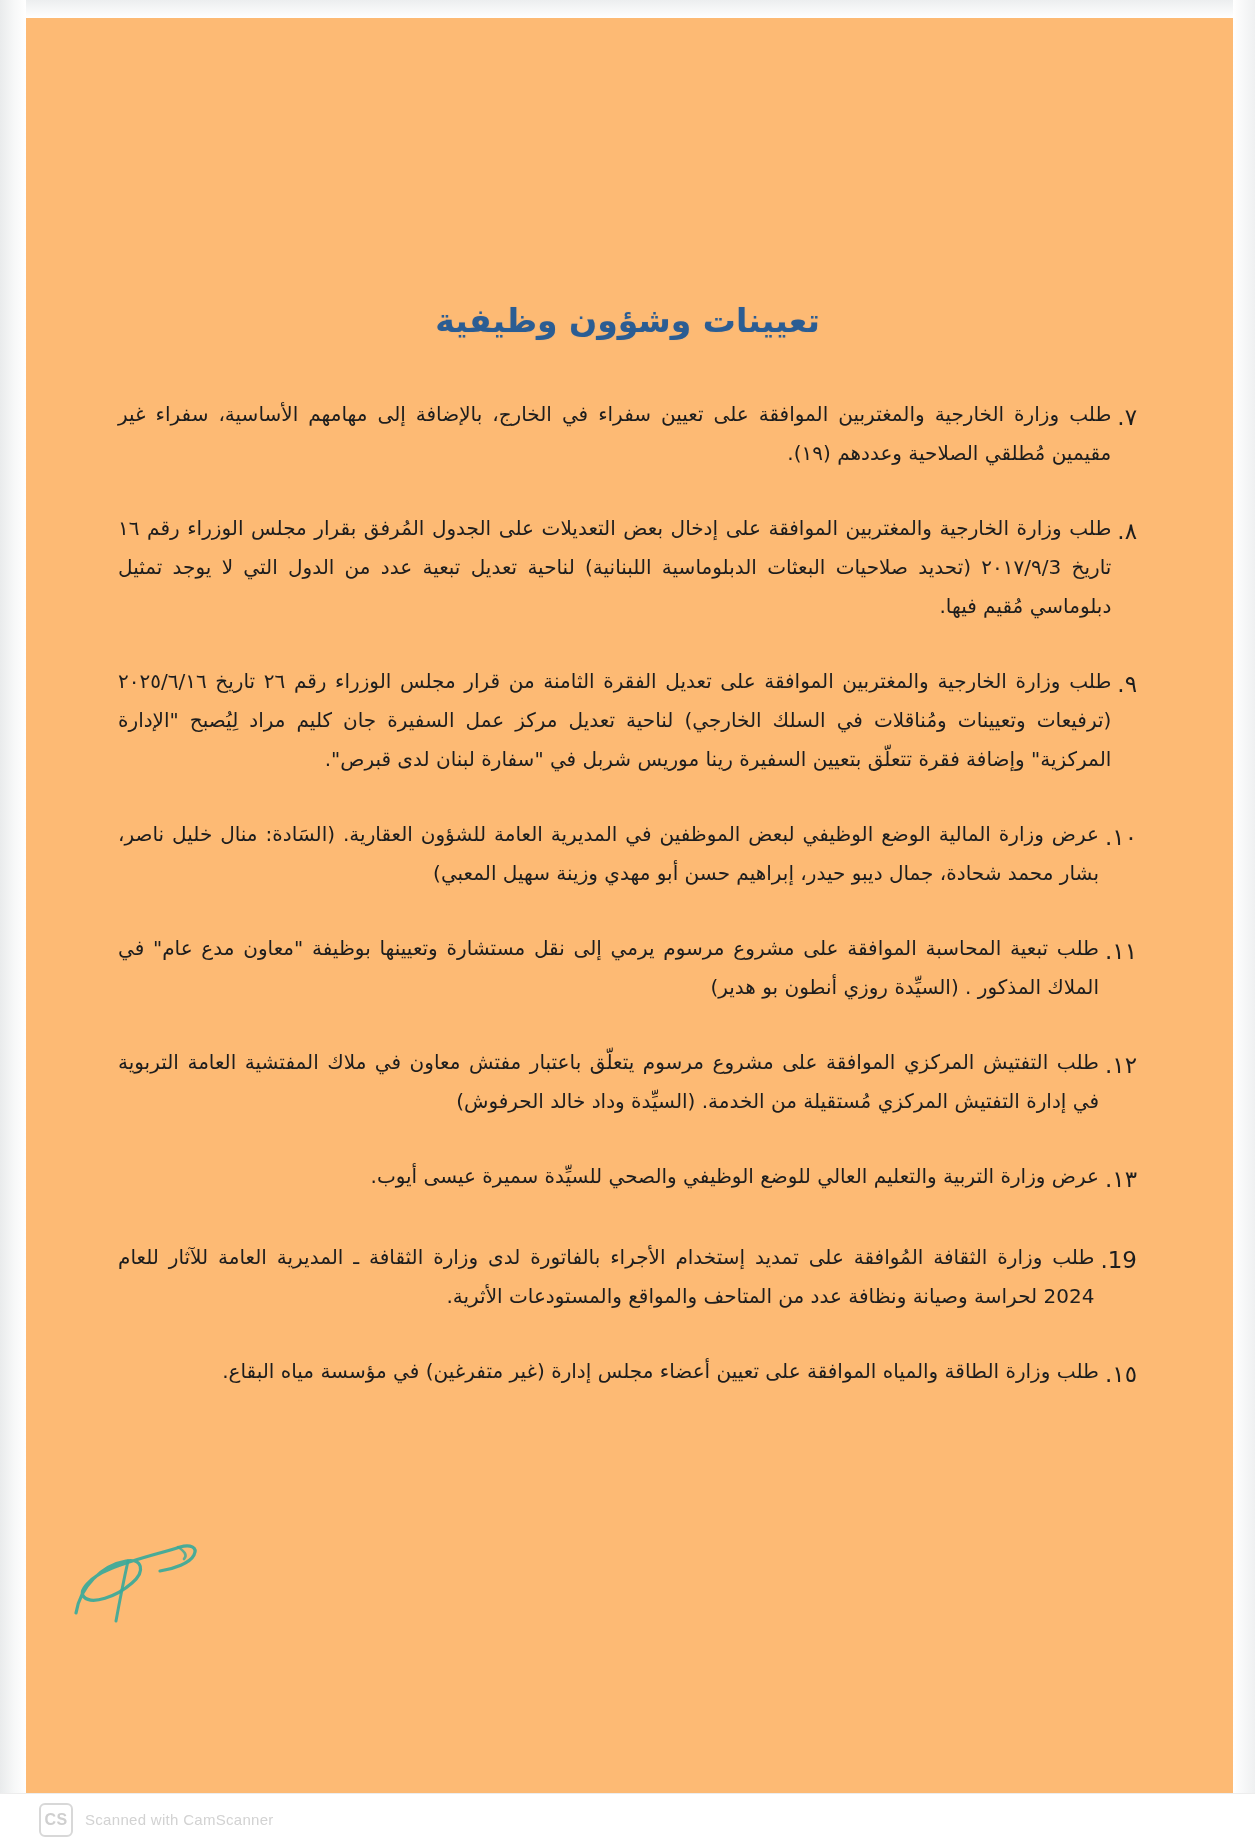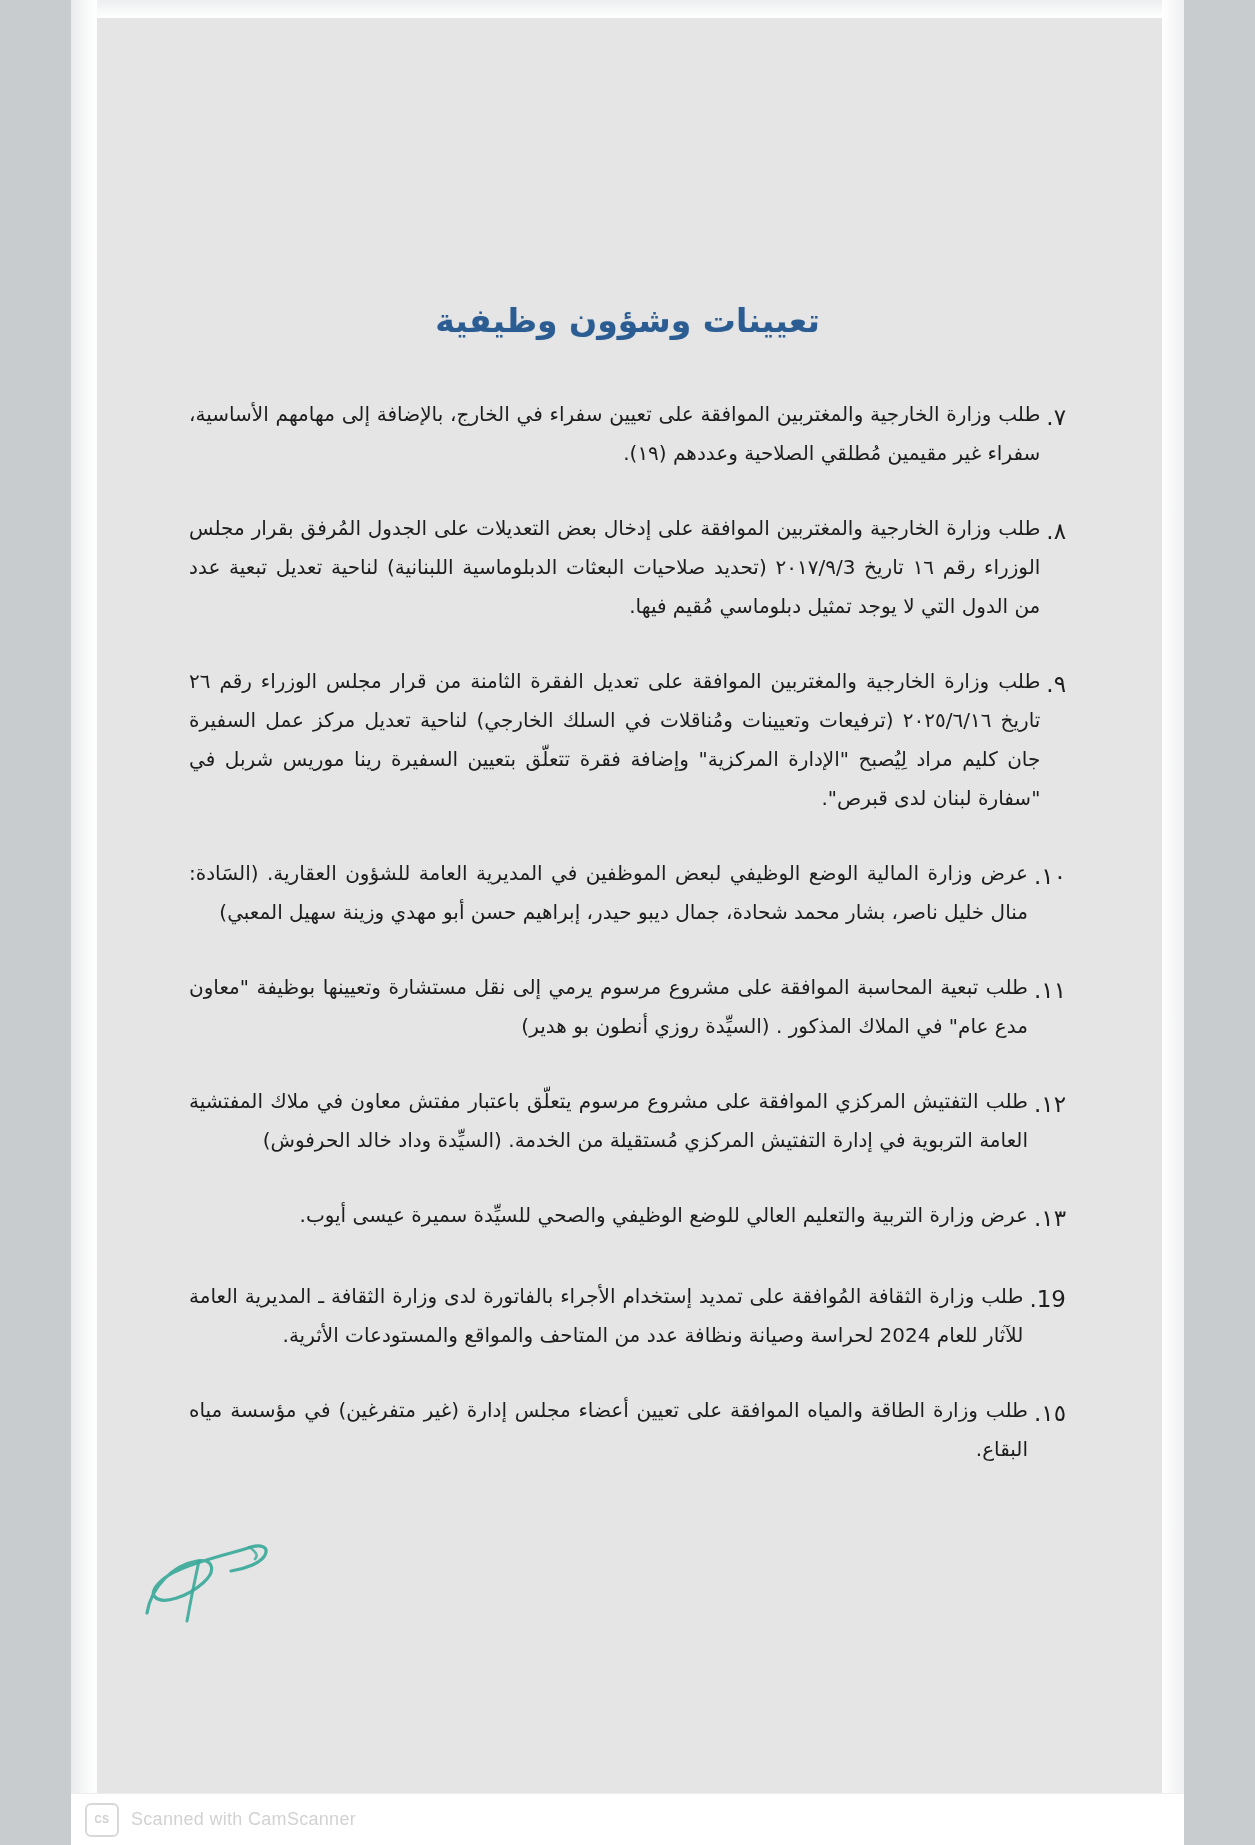--- a/index.html
+++ b/index.html
@@ -6,24 +6,24 @@
   html, body {
     margin: 0;
     padding: 0;
     background: #c9ccce;
   }
   body {
     font-family: "DejaVu Sans", sans-serif;
   }
   .page {
     position: relative;
-    width: 1113px;
+    width: 1255px;
     height: 1845px;
     margin: 0 auto;
-    background: #e5e5e5;
+    background: #fdba74;
     overflow: hidden;
     box-sizing: border-box;
   }
   
   .scan-edge-left {
     position: absolute;
     top: 0; left: 0;
     width: 26px; height: 100%;
     background: linear-gradient(to right, #e9ebec 0%, #f7f8f8 55%, #ffffff 100%);
     pointer-events: none;
@@ -122,32 +122,33 @@
     direction: ltr;
     padding-left: 14px;
     box-sizing: border-box;
   }
   .cs-badge {
     width: 30px;
     height: 30px;
     border: 2px solid #d8d8d8;
     border-radius: 6px;
     color: #cfcfcf;
-    font-size: 10px;
+    font-size: 16px;
     font-weight: bold;
     font-family: "Liberation Sans", sans-serif;
     display: flex;
     align-items: center;
     justify-content: center;
     letter-spacing: 0.5px;
+    margin-left: 25px;
   }
   .cs-text {
     margin-left: 12px;
     color: #d2d2d2;
-    font-size: 18px;
+    font-size: 15px;
     font-family: "Liberation Sans", sans-serif;
     letter-spacing: 0.3px;
   }
 </style>
 </head>
 <body>
 
 <div class="page">
 
   <div class="scan-edge-top"></div>

